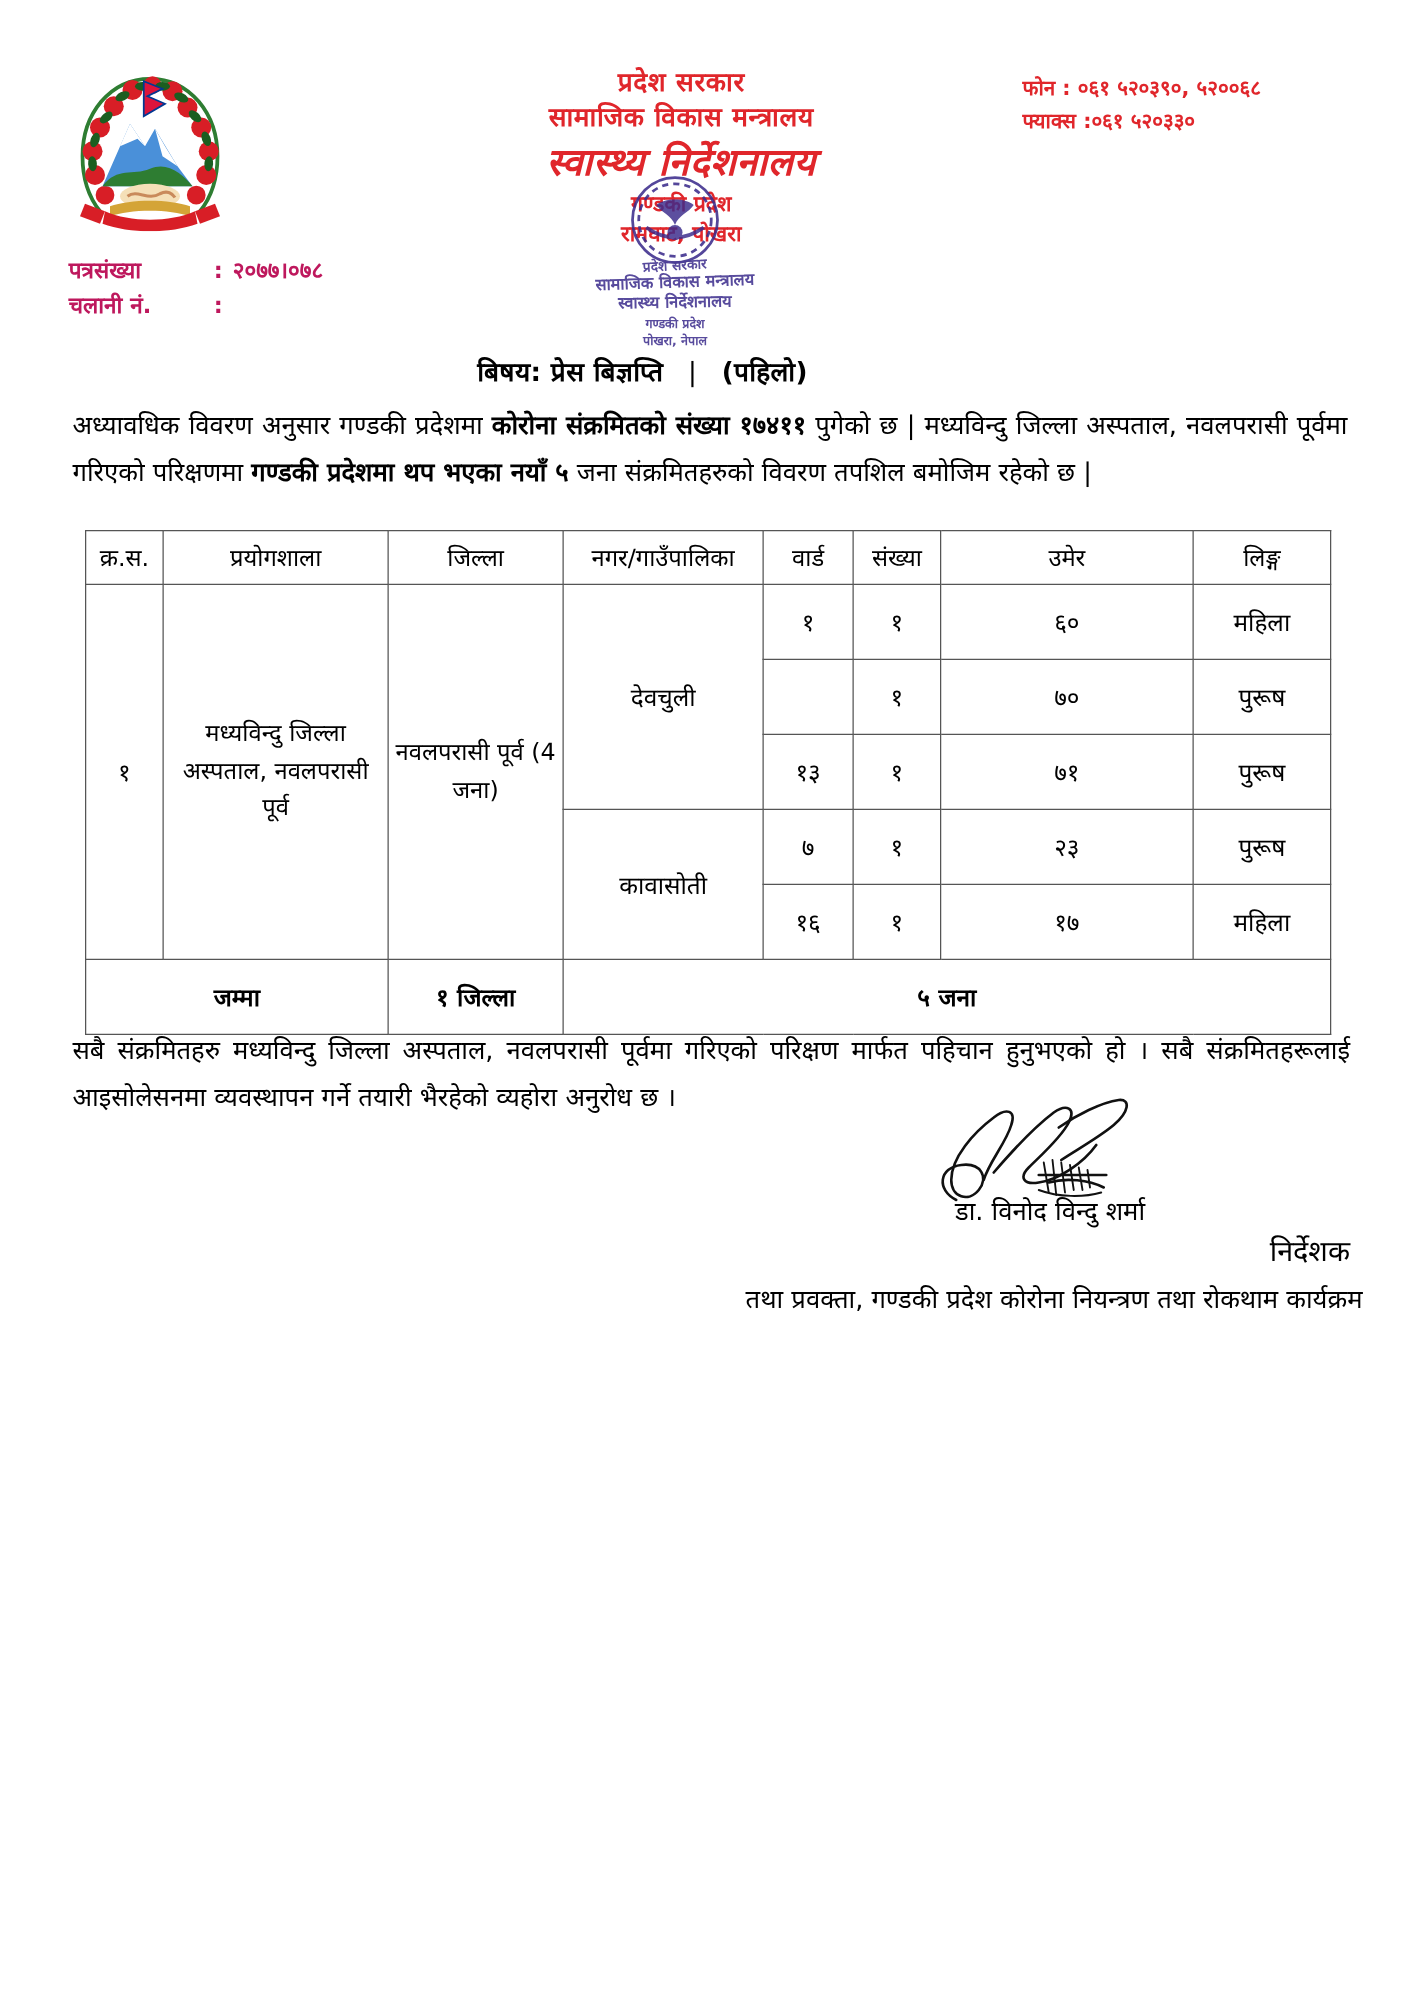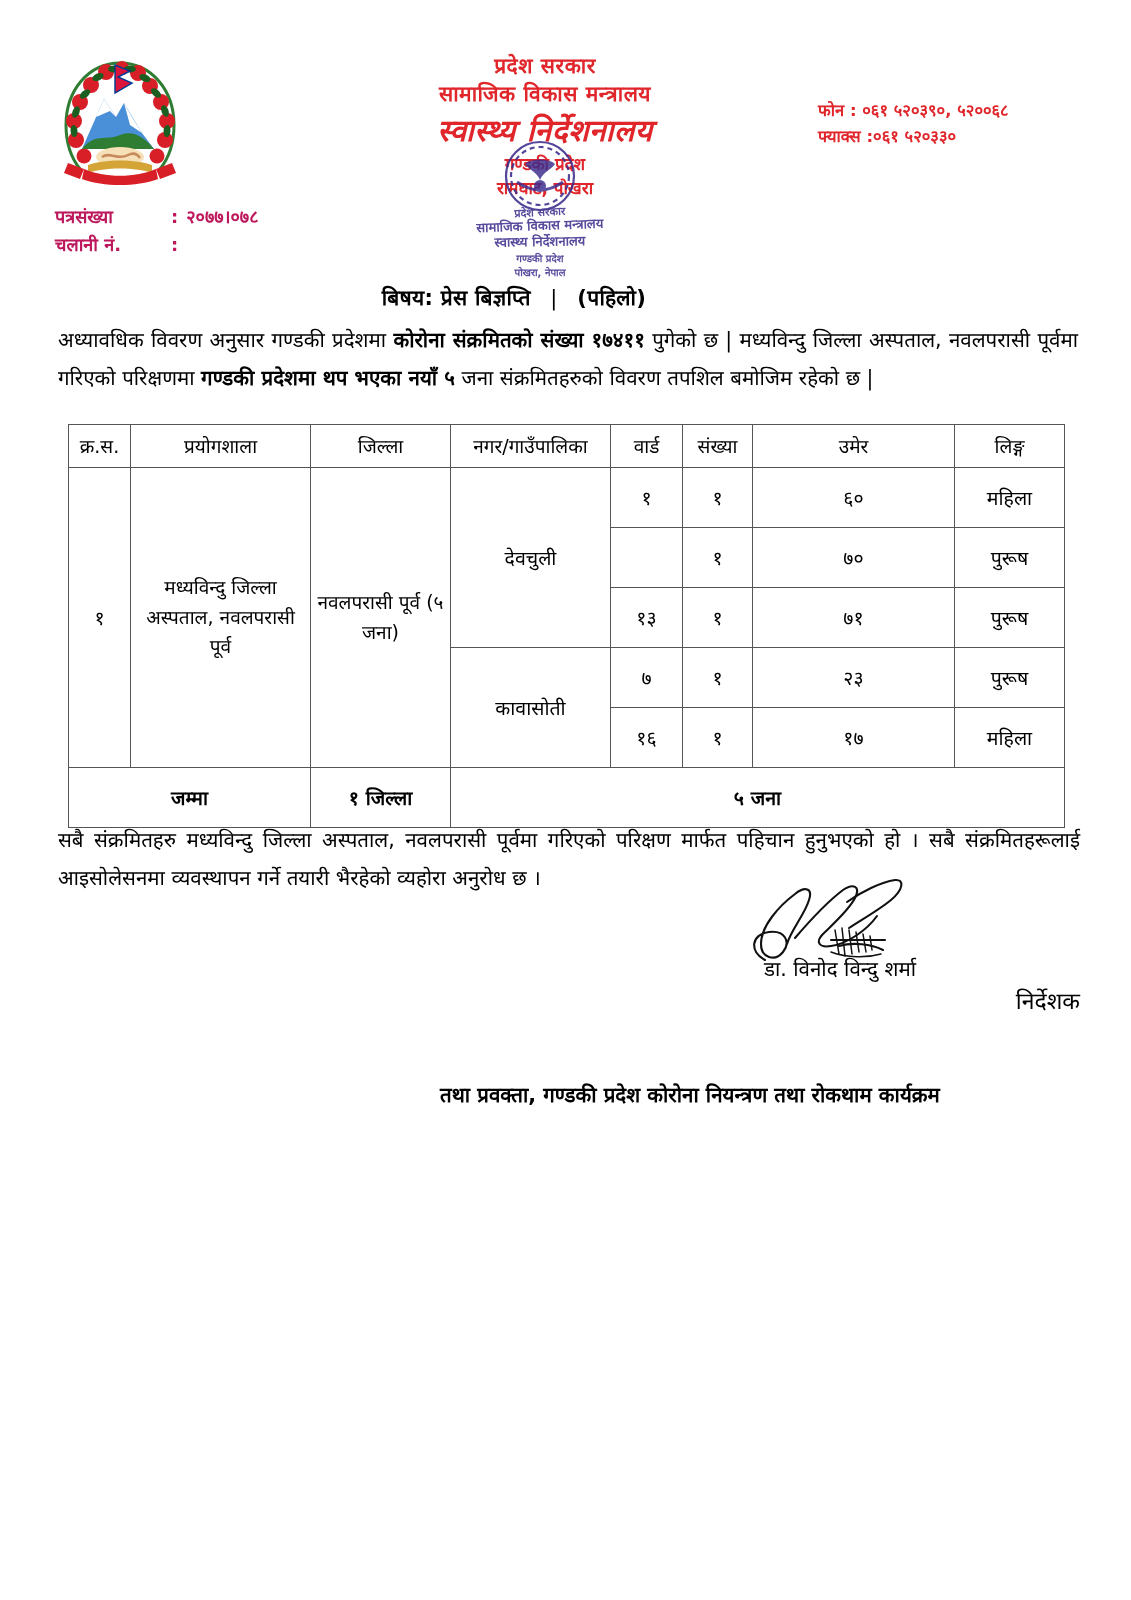--- a/index.html
+++ b/index.html
@@ -34,21 +34,21 @@
   .lh-l3 {
     font-size: 30px; font-weight: 700; font-style: italic;
     line-height: 1.4; letter-spacing: .5px; margin-top: 1px;
   }
   .lh-l4 { font-size: 17px; font-weight: 700; line-height: 1.45; }
   .lh-l5 { font-size: 17px; font-weight: 700; line-height: 1.45; }
 
   .contact {
     position: absolute; left: 818px; top: 58px;
     color: #E0262B; font-size: 16.5px; font-weight: 700;
-    line-height: 1.55; white-space: nowrap; margin-top: 40px;
+    line-height: 1.55; white-space: nowrap;
   }
 
   .refblock {
     position: absolute; left: 55px; top: 203px;
     color: #be185d; font-size: 18px; font-weight: 600;
     line-height: 1.55; white-space: nowrap;
   }
   .ref-row { display: flex; }
   .ref-lbl { display: inline-block; min-width: 108px; }
   .ref-colon { padding: 0 8px; }
@@ -120,22 +120,22 @@
   }
   .sig-title {
     position: absolute; left: 600px; top: 984px; width: 480px;
     text-align: right; font-size: 23px;
   }
   .date-line {
     position: absolute; left: 60px; top: 1024px;
     font-size: 20.5px; white-space: nowrap;
   }
   .spokes-line {
-    position: absolute; left: 440px; top: 1080px; width: 650px;
-    text-align: left; font-size: 20.5px; white-space: nowrap; font-weight: bold;
+    position: absolute; left: 440px; top: 1024px; width: 650px;
+    text-align: right; font-size: 20.5px; white-space: nowrap;
   }
 </style>
 </head>
 <body>
 
 <div class="page">
 
   <div class="header">
 
     <svg class="emblem" viewBox="0 0 125 140">
@@ -265,21 +265,21 @@
           <th>वार्ड</th>
           <th>संख्या</th>
           <th>उमेर</th>
           <th>लिङ्ग</th>
         </tr>
       </thead>
       <tbody>
         <tr>
           <td rowspan="5">१</td>
           <td rowspan="5" class="lab">मध्यविन्दु जिल्ला अस्पताल, नवलपरासी पूर्व</td>
-          <td rowspan="5" class="dist">नवलपरासी पूर्व (५ जना)</td>
+          <td rowspan="5" class="dist">नवलपरासी पूर्व (4 जना)</td>
           <td rowspan="3">देवचुली</td>
           <td>१</td>
           <td>१</td>
           <td>६०</td>
           <td>महिला</td>
         </tr>
         <tr>
           <td></td>
           <td>१</td>
           <td>७०</td>

